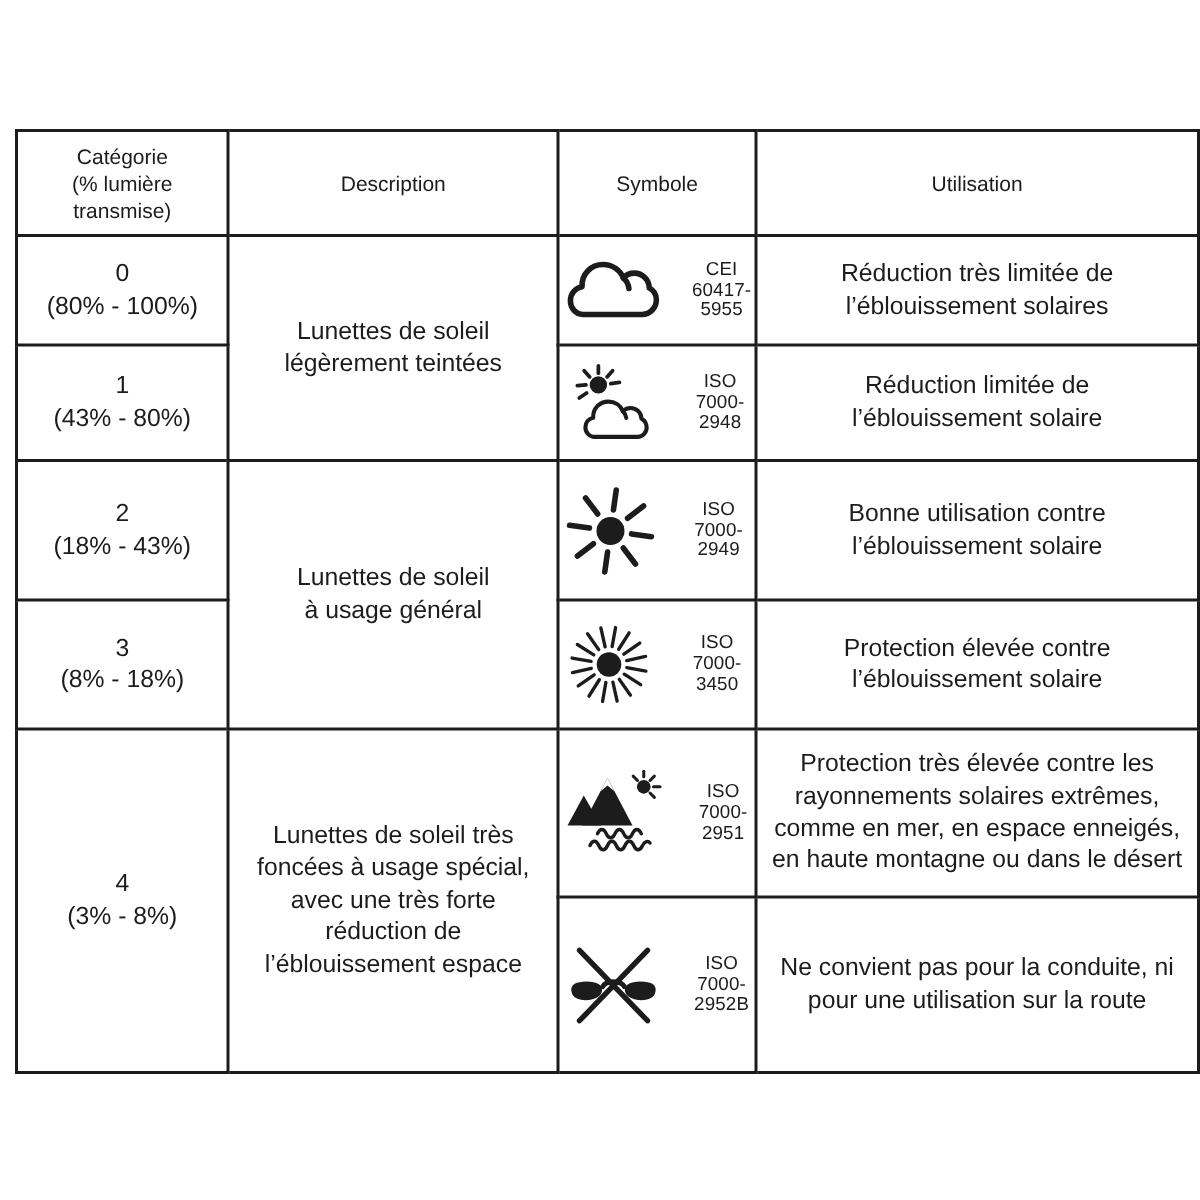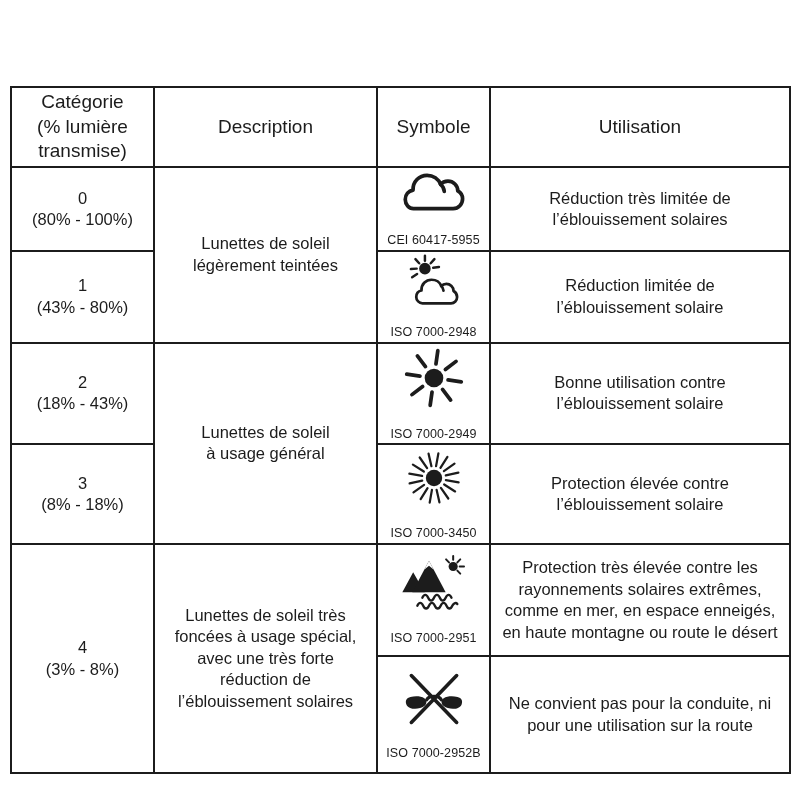--- a/index.html
+++ b/index.html
@@ -16,25 +16,25 @@
   .spec th, .spec td {
     border:2.5px solid #1c1c1c;
     background:#ffffff;
     text-align:center;
     vertical-align:middle;
     font-weight:400;
     font-size:16.5px;
     line-height:1.3;
     padding:2px;
   }
-  .spec th { font-size:19px; }
+  .spec th { font-size:14px; }
   .pre { white-space:pre-line; }
   .sym-cell { padding:0; }
   .sym-inner {
-    display:flex; flex-direction:column;
+    display:flex; 
     align-items:center; justify-content:flex-start;
     gap:18px; height:100%;
   }
   .code { font-size:12.5px; line-height:1.1; letter-spacing:0.1px; }
   .u-long { font-size:16px; }
   svg { display:block; }
 </style>
 </head>
 <body>
 
@@ -168,21 +168,21 @@
 l’éblouissement solaire</td>
     </tr>
 
     <tr style="height:112px">
       <td rowspan="2" class="pre">4
 (3% - 8%)</td>
       <td rowspan="2" class="pre">Lunettes de soleil très
 foncées à usage spécial,
 avec une très forte
 réduction de
-l’éblouissement solaires</td>
+l’éblouissement espace</td>
       <td class="sym-cell">
         <div class="sym-inner">
           <span>
             <svg width="70" height="60" viewBox="0 0 84 72">
               <g stroke="#1c1c1c" stroke-width="2.4" stroke-linecap="round">
                 <line x1="65" y1="2.5" x2="65" y2="7"></line>
                 <line x1="73.5" y1="6.5" x2="70" y2="10"></line>
                 <line x1="78" y1="15" x2="72.8" y2="15"></line>
                 <line x1="73.5" y1="23.5" x2="70" y2="20"></line>
                 <line x1="56.5" y1="6.5" x2="60" y2="10"></line>
@@ -196,21 +196,21 @@
                 <path d="M22 62 C 24 57.5 27 57.5 29 62 C 31 66.5 34 66.5 36 62 C 38 57.5 41 57.5 43 62 C 45 66.5 48 66.5 50 62 C 52 57.5 55 57.5 57 62 C 59 66.5 62 66.5 64 62 C 66 58.5 68.5 58 70 60"></path>
               </g>
             </svg>
           </span>
           <span class="code">ISO 7000-2951</span>
         </div>
       </td>
       <td class="pre u-long">Protection très élevée contre les
 rayonnements solaires extrêmes,
 comme en mer, en espace enneigés,
-en haute montagne ou route le désert</td>
+en haute montagne ou dans le désert</td>
     </tr>
 
     <tr style="height:117px">
       <td class="sym-cell">
         <div class="sym-inner">
           <span>
             <svg width="68" height="60" viewBox="0 0 84 74">
               <path d="M33 38 C 36 32.5 48 32.5 51 38" fill="none" stroke="#1c1c1c" stroke-width="4" stroke-linecap="round"></path>
               <path d="M8 44 C 6 39 8 35.5 13 34.5 C 19 33.2 26 33.5 30 36 C 33.5 38.2 33.5 43 30 45.8 C 25.5 49.3 17 50 12.5 48 C 10 46.9 8.8 45.8 8 44 Z" fill="#1c1c1c"></path>
               <path d="M76 44 C 78 39 76 35.5 71 34.5 C 65 33.2 58 33.5 54 36 C 50.5 38.2 50.5 43 54 45.8 C 58.5 49.3 67 50 71.5 48 C 74 46.9 75.2 45.8 76 44 Z" fill="#1c1c1c"></path>

